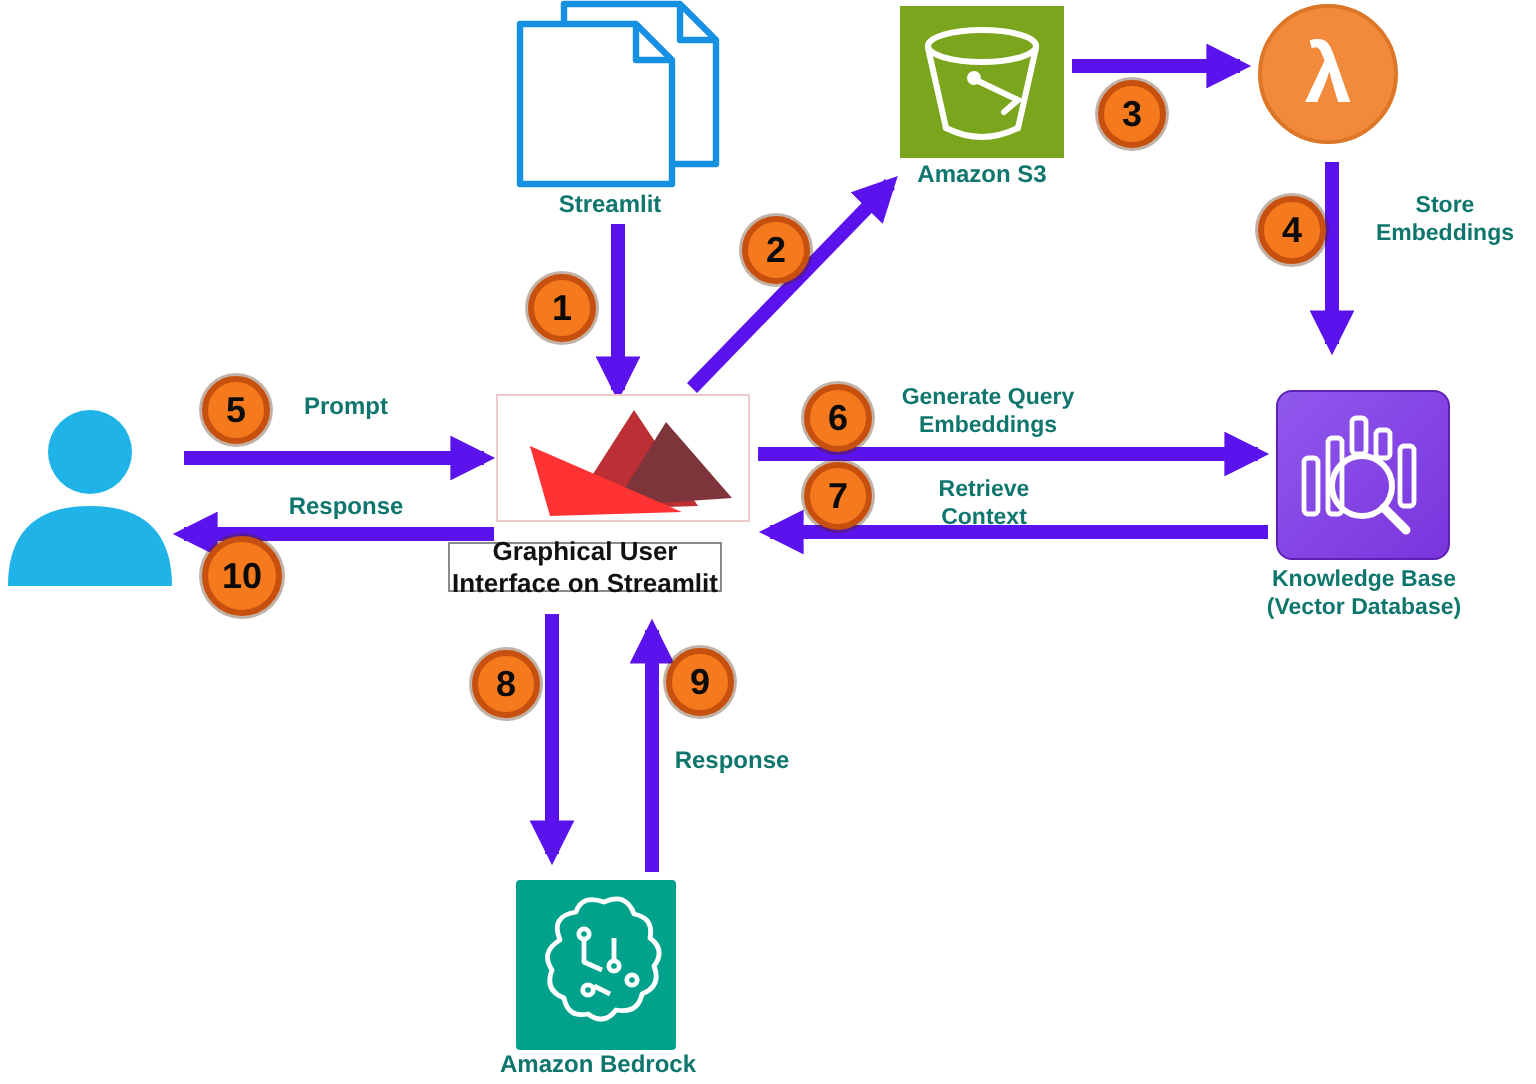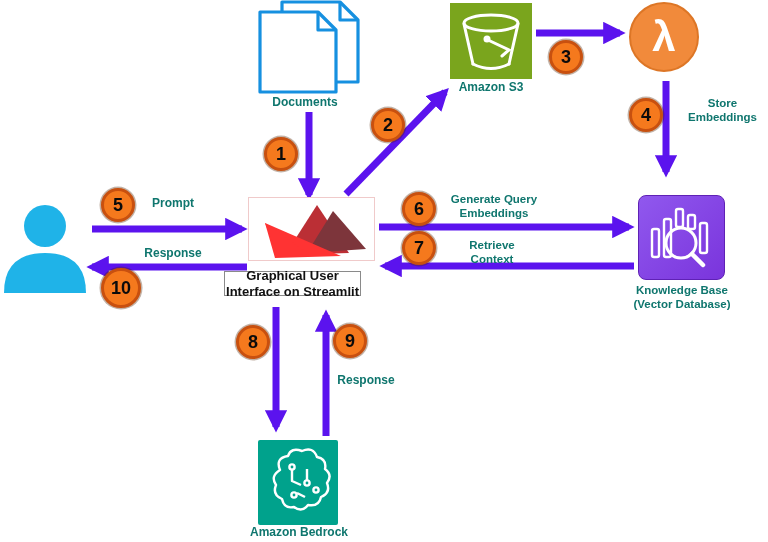--- a/index.html
+++ b/index.html
@@ -72,21 +72,21 @@
       <g transform="translate(26,2)">
         <path d="M0,0 H58 L76,18 V80 H0 Z"></path>
         <path d="M58,0 V18 H76" fill="none"></path>
       </g>
       <g transform="translate(4,12)">
         <path d="M0,0 H58 L76,18 V80 H0 Z"></path>
         <path d="M58,0 V18 H76" fill="none"></path>
       </g>
     </g>
   </svg>
-  <div class="lbl" style="left:250px;top:95px;width:110px">Documents</div>
+  <div class="lbl" style="left:250px;top:95px;width:110px">Streamlit</div>
 
   <div class="node sq" id="s3-node">
     <svg width="82" height="76">
       <g stroke="#ffffff" stroke-width="3" fill="none" stroke-linecap="round">
         <ellipse cx="41" cy="20" rx="27" ry="8"></ellipse>
         <path d="M14,21 L23,61"></path>
         <path d="M68,21 L59,61"></path>
         <path d="M23,61 Q41,70 59,61"></path>
         <path d="M38,37 L59,47 L52,53"></path>
       </g>

